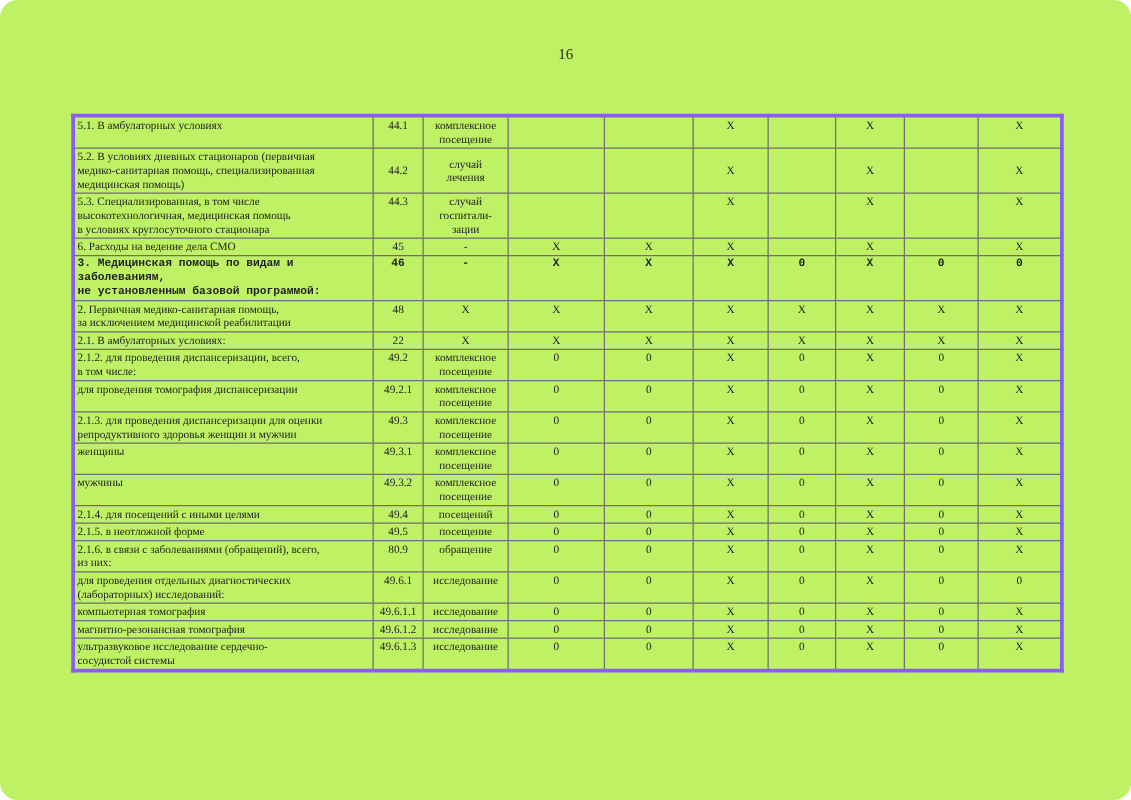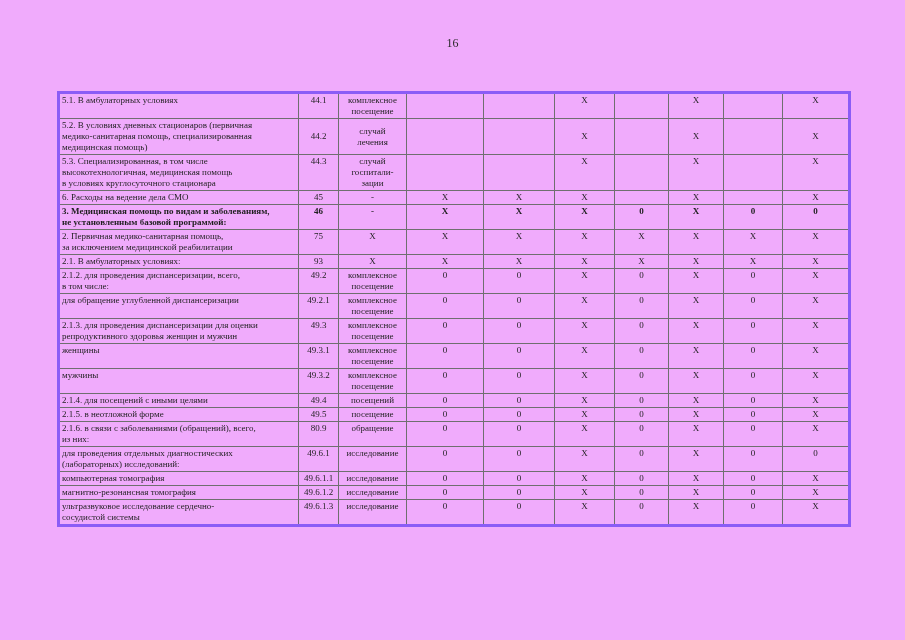--- a/index.html
+++ b/index.html
@@ -4,24 +4,25 @@
 <style>
   html, body {
     margin: 0;
     padding: 0;
     background: #ffffff;
   }
   .page {
     position: relative;
     width: 905px;
     height: 640px;
-    background: #f0abfc;
+    background: #bef264;
     overflow: hidden;
     font-family: "Liberation Serif", serif;
     color: #1f1f1f;
+    border-radius: 14px;
   }
   .page-number {
     position: absolute;
     top: 36px;
     left: 0;
     width: 100%;
     text-align: center;
     font-size: 12px;
     color: #2a2a2a;
   }
@@ -38,21 +39,21 @@
     border: 1px solid #6f6f6f;
     font-size: 9px;
     line-height: 11px;
     padding: 1px 2px;
     vertical-align: top;
     white-space: pre-line;
     overflow: hidden;
   }
   td.c-label { text-align: left; }
   td.c-num, td.c-unit, td.c-val { text-align: center; padding: 1px 1px; }
-  tr.bold td { font-weight: bold; }
+  tr.bold td { font-weight: bold; font-family: Liberation Mono, monospace; }
   
   table.doc-table tr:nth-child(2) td.c-num,
   table.doc-table tr:nth-child(2) td.c-unit,
   table.doc-table tr:nth-child(2) td.c-val { vertical-align: middle; }
   col.w-label { width: 240px; }
   col.w-num   { width: 40px; }
   col.w-unit  { width: 68px; }
   col.w-c1 { width: 77px; }
   col.w-c2 { width: 71px; }
   col.w-c3 { width: 60px; }
@@ -145,33 +146,33 @@
           <td class="c-val">X</td>
           <td class="c-val">X</td>
           <td class="c-val">0</td>
           <td class="c-val">X</td>
           <td class="c-val">0</td>
           <td class="c-val">0</td>
         </tr>
         <tr>
           <td class="c-label">2. Первичная медико-санитарная помощь,
 за исключением медицинской реабилитации</td>
-          <td class="c-num">75</td>
+          <td class="c-num">48</td>
           <td class="c-unit">X</td>
           <td class="c-val">X</td>
           <td class="c-val">X</td>
           <td class="c-val">X</td>
           <td class="c-val">X</td>
           <td class="c-val">X</td>
           <td class="c-val">X</td>
           <td class="c-val">X</td>
         </tr>
         <tr>
           <td class="c-label">2.1. В амбулаторных условиях:</td>
-          <td class="c-num">93</td>
+          <td class="c-num">22</td>
           <td class="c-unit">X</td>
           <td class="c-val">X</td>
           <td class="c-val">X</td>
           <td class="c-val">X</td>
           <td class="c-val">X</td>
           <td class="c-val">X</td>
           <td class="c-val">X</td>
           <td class="c-val">X</td>
         </tr>
         <tr>
@@ -182,21 +183,21 @@
 посещение</td>
           <td class="c-val">0</td>
           <td class="c-val">0</td>
           <td class="c-val">X</td>
           <td class="c-val">0</td>
           <td class="c-val">X</td>
           <td class="c-val">0</td>
           <td class="c-val">X</td>
         </tr>
         <tr>
-          <td class="c-label">для обращение углубленной диспансеризации</td>
+          <td class="c-label">для проведения томография диспансеризации</td>
           <td class="c-num">49.2.1</td>
           <td class="c-unit">комплексное
 посещение</td>
           <td class="c-val">0</td>
           <td class="c-val">0</td>
           <td class="c-val">X</td>
           <td class="c-val">0</td>
           <td class="c-val">X</td>
           <td class="c-val">0</td>
           <td class="c-val">X</td>

